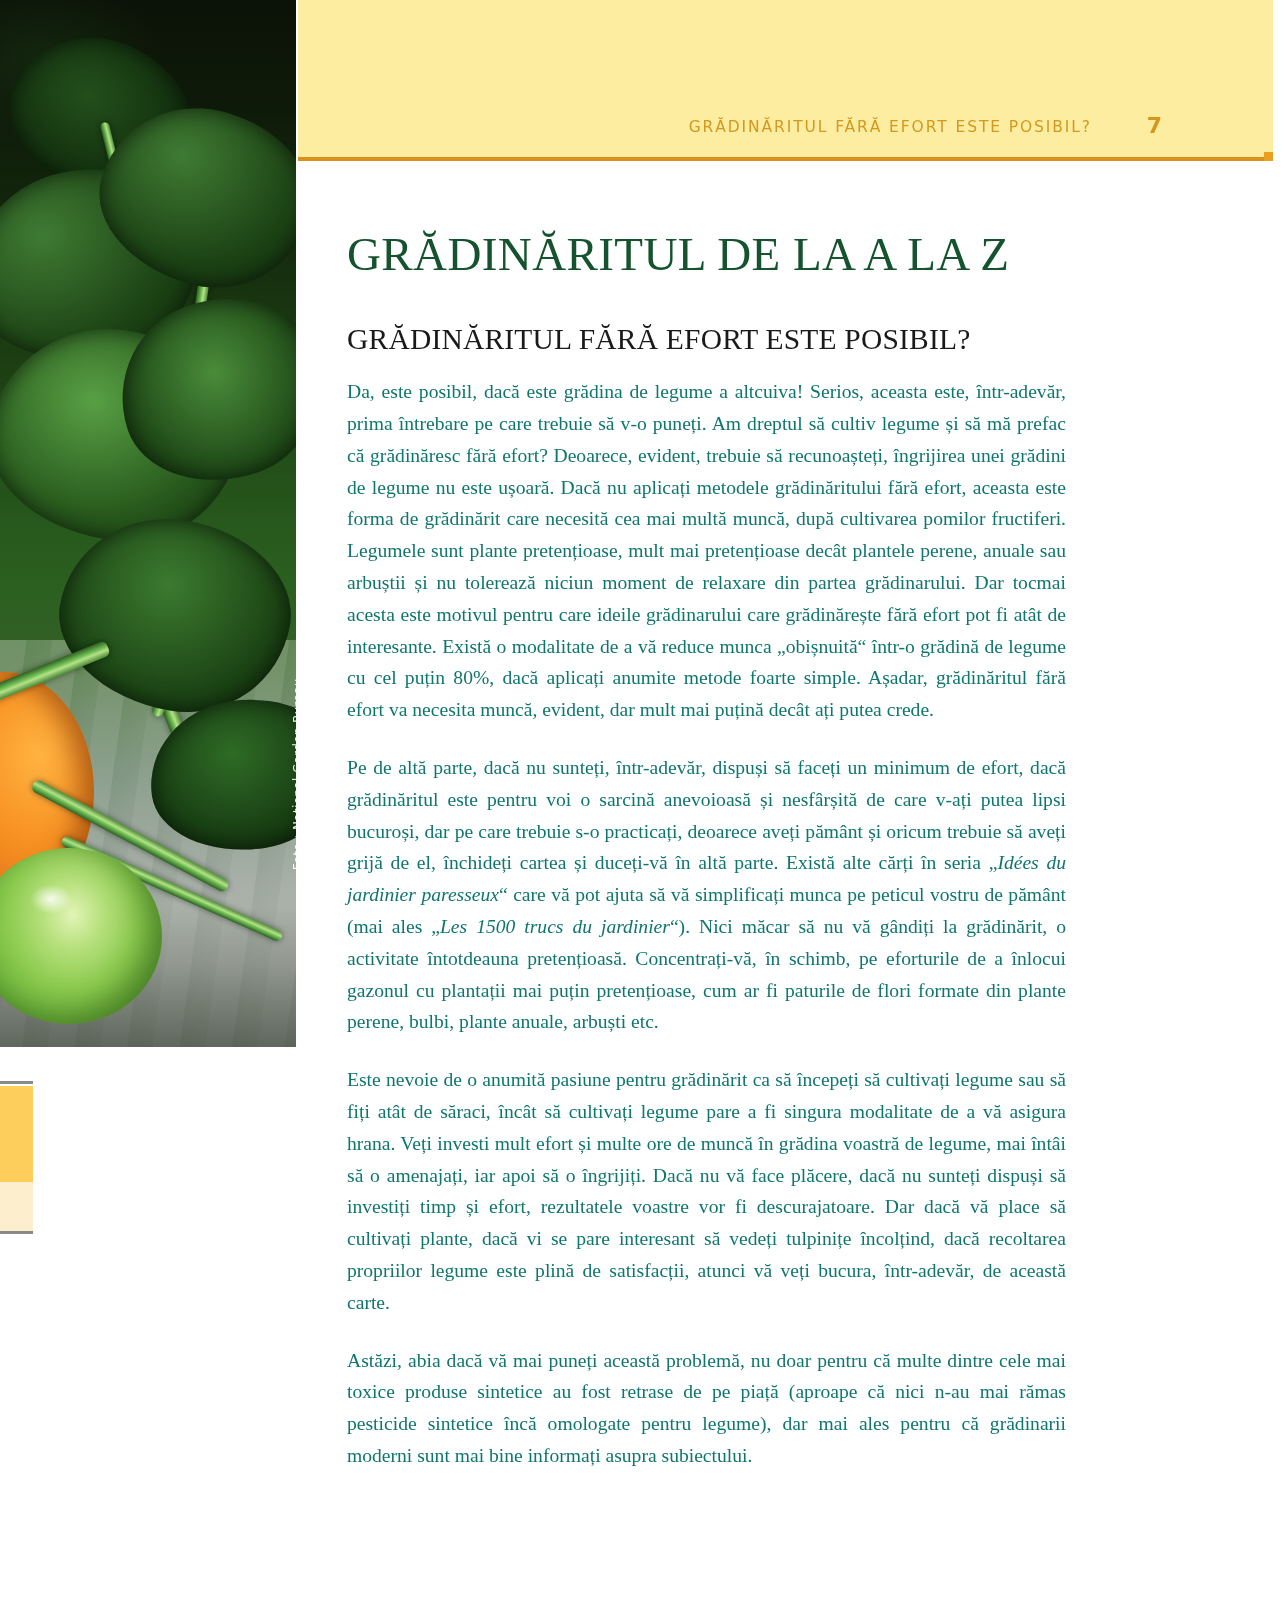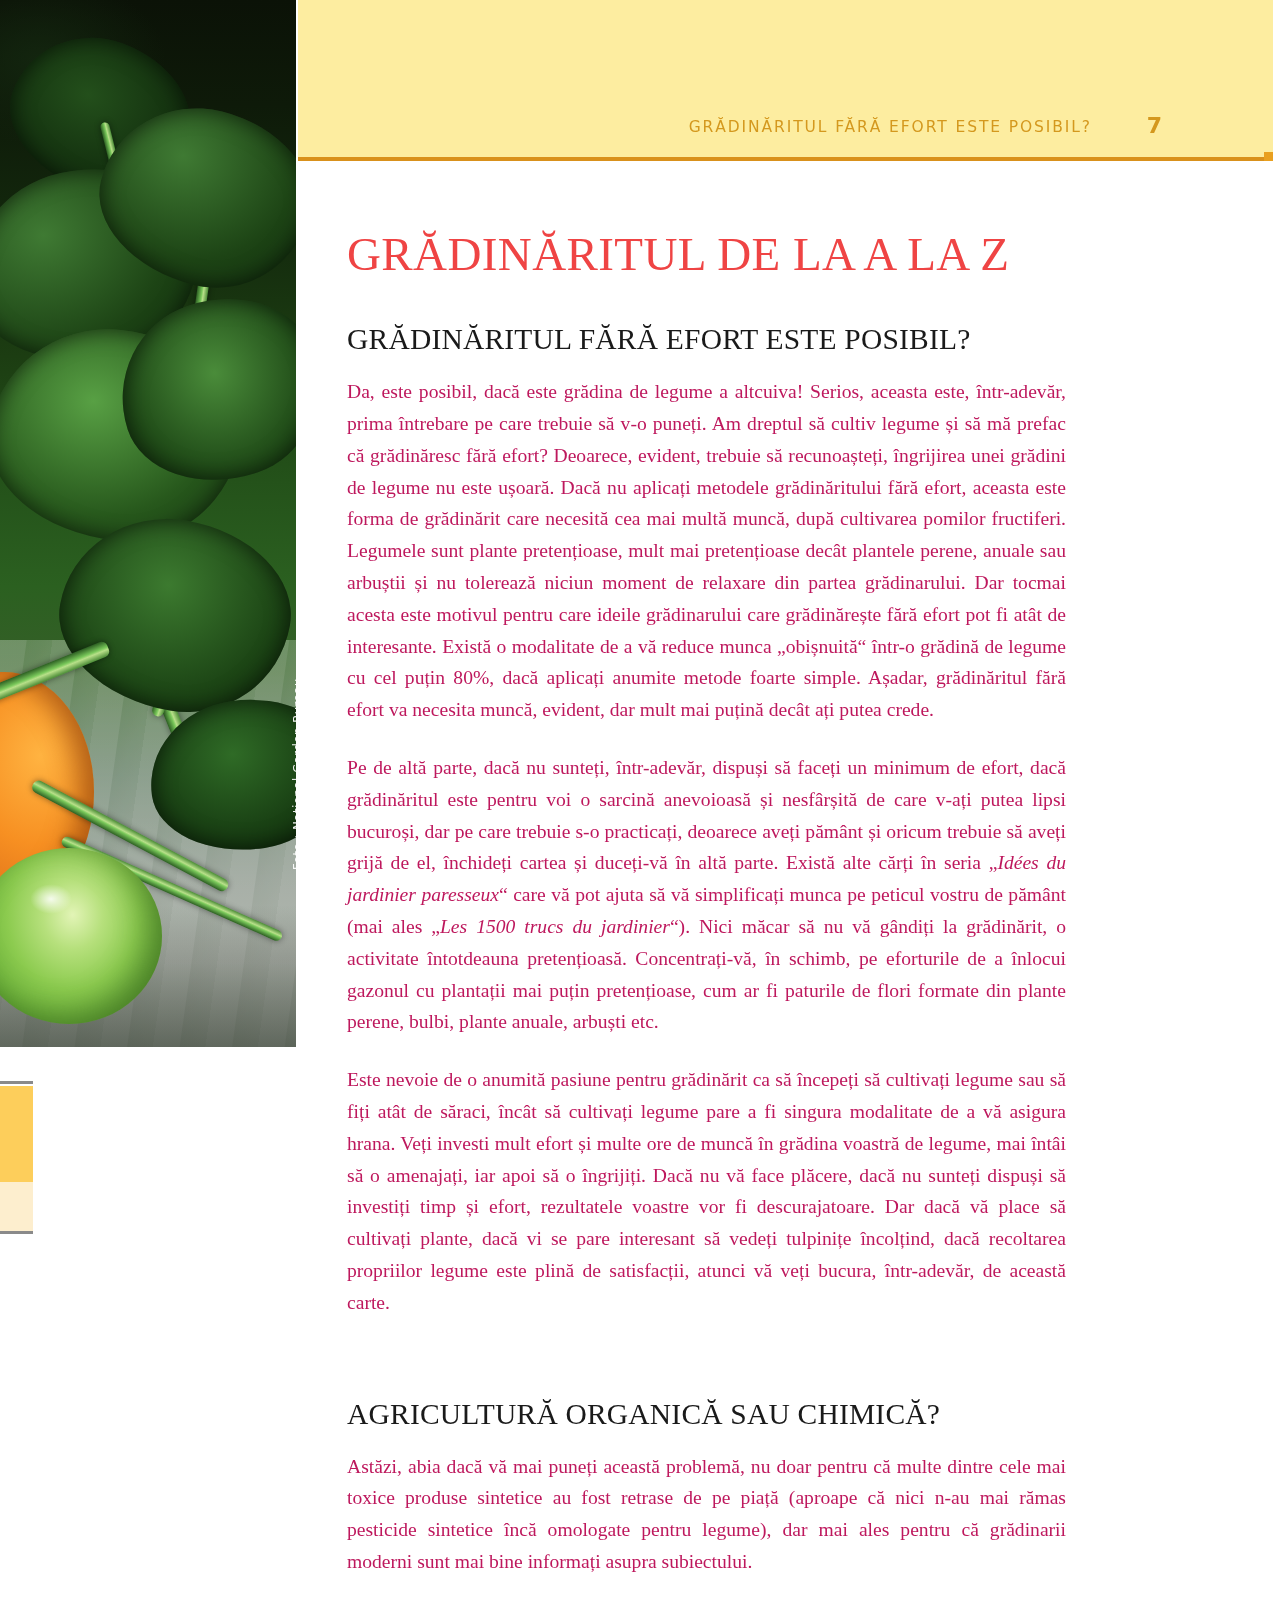--- a/index.html
+++ b/index.html
@@ -226,42 +226,42 @@
   .content {
     position: absolute;
     left: 347px;
     top: 230px;
     width: 719px;
   }
   .chapter-title {
     font-family: "Liberation Serif", serif;
     font-size: 47px;
     font-weight: normal;
-    color: #ef4444;
+    color: #14532d;
     letter-spacing: .4px;
     margin: 0 0 44px 0;
     line-height: 1.05;
   }
   .section-heading {
     font-family: "Liberation Serif", serif;
     font-size: 29.5px;
     font-weight: normal;
     color: #1a1a1a;
     letter-spacing: .2px;
     margin: 0 0 19px 0;
     line-height: 1.15;
   }
   .section-heading.second {
     margin-top: 79px;
   }
   p.body {
     font-family: "Liberation Serif", serif;
     font-size: 19.6px;
     line-height: 31.8px;
-    color: #be185d;
+    color: #0f766e;
     text-align: justify;
     text-justify: inter-word;
     margin: 0 0 26px 0;
     hyphens: manual;
   }
   p.body:last-child { margin-bottom: 17px; }
   .it { font-style: italic; }
 </style>
 </head>
 <body>
@@ -305,16 +305,15 @@
   <h1 class="chapter-title">GRĂDINĂRITUL DE LA A LA Z</h1>
 
   <h2 class="section-heading">GRĂDINĂRITUL FĂRĂ EFORT ESTE POSIBIL?</h2>
 
   <p class="body">Da, este posibil, dacă este grădina de legume a altcuiva! Serios, aceasta este, într-adevăr, prima întrebare pe care trebuie să v-o puneți. Am dreptul să cultiv legume și să mă prefac că grădinăresc fără efort? Deoarece, evident, trebuie să recunoașteți, îngrijirea unei grădini de legume nu este ușoară. Dacă nu aplicați metodele grădinăritului fără efort, aceasta este forma de grădinărit care necesită cea mai multă muncă, după cultivarea pomilor fructiferi. Legumele sunt plante pretențioase, mult mai pretențioase decât plantele perene, anuale sau arbuștii și nu tolerează niciun moment de relaxare din partea grădinarului. Dar tocmai acesta este motivul pentru care ideile grădinarului care grădinărește fără efort pot fi atât de interesante. Există o modalitate de a vă reduce munca „obișnuită“ într-o grădină de legume cu cel puțin 80%, dacă aplicați anumite metode foarte simple. Așadar, grădinăritul fără efort va necesita muncă, evident, dar mult mai puțină decât ați putea crede.</p>
 
   <p class="body"><span>Pe de altă parte, dacă nu sunteți, într-adevăr, dispuși să faceți un minimum de efort, dacă grădinăritul este pentru voi o sarcină anevoioasă și nesfârșită de care v-ați putea lipsi bucuroși, dar pe care trebuie s-o practicați, deoarece aveți pământ și oricum trebuie să aveți grijă de el, închideți cartea și duceți-vă în altă parte. Există alte cărți în seria „</span><span class="it">Idées du jardinier paresseux</span><span>“ care vă pot ajuta să vă simplificați munca pe peticul vostru de pământ (mai ales „</span><span class="it">Les 1500 trucs du jardinier</span><span>“). Nici măcar să nu vă gândiți la grădinărit, o activitate întotdeauna pretențioasă. Concentrați-vă, în schimb, pe eforturile de a înlocui gazonul cu plantații mai puțin pretențioase, cum ar fi paturile de flori formate din plante perene, bulbi, plante anuale, arbuști etc.</span></p>
 
   <p class="body">Este nevoie de o anumită pasiune pentru grădinărit ca să începeți să cultivați legume sau să fiți atât de săraci, încât să cultivați legume pare a fi singura modalitate de a vă asigura hrana. Veți investi mult efort și multe ore de muncă în grădina voastră de legume, mai întâi să o amenajați, iar apoi să o îngrijiți. Dacă nu vă face plăcere, dacă nu sunteți dispuși să investiți timp și efort, rezultatele voastre vor fi descurajatoare. Dar dacă vă place să cultivați plante, dacă vi se pare interesant să vedeți tulpinițe încolțind, dacă recoltarea propriilor legume este plină de satisfacții, atunci vă veți bucura, într-adevăr, de această carte.</p>
 
-  <h2 class="section-heading second">AGRICULTURĂ ORGANICĂ SAU CHIMICĂ?</h2>
 
   <p class="body">Astăzi, abia dacă vă mai puneți această problemă, nu doar pentru că multe dintre cele mai toxice produse sintetice au fost retrase de pe piață (aproape că nici n-au mai rămas pesticide sintetice încă omologate pentru legume), dar mai ales pentru că grădinarii moderni sunt mai bine informați asupra subiectului.</p>
 </div>
 
 </body></html>

